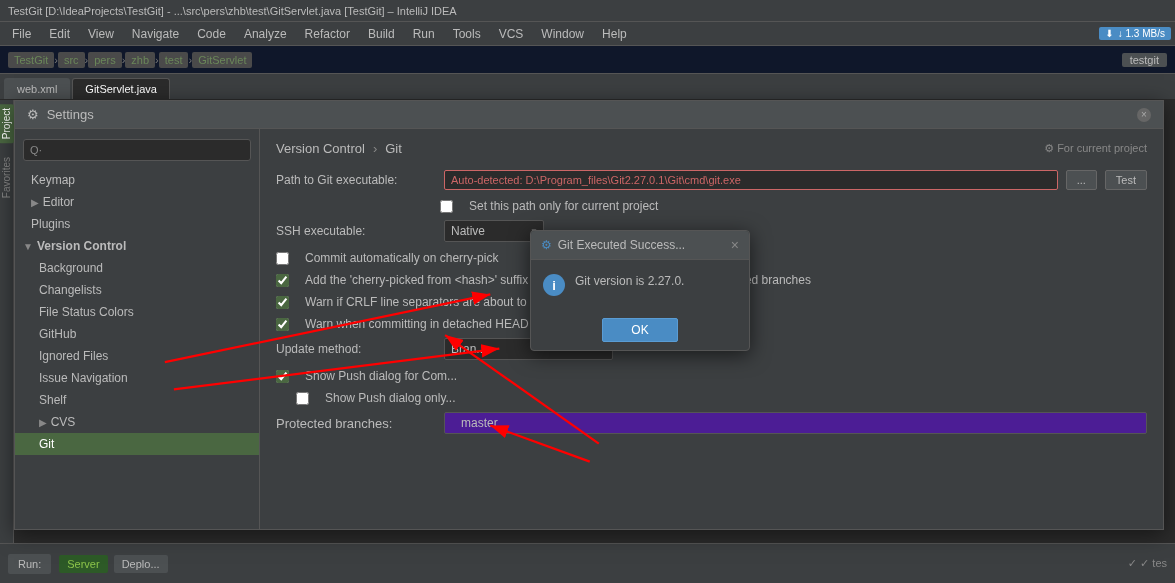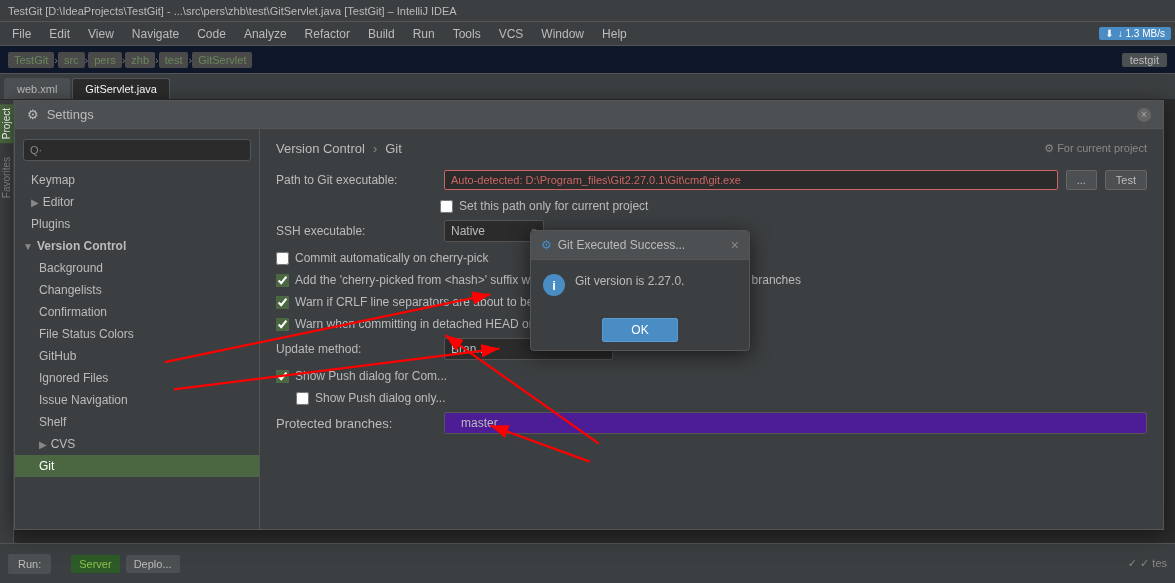--- a/index.html
+++ b/index.html
@@ -228,21 +228,21 @@
       border: 1px solid #666;
       color: #bbbbbb;
       cursor: pointer;
       font-size: 11px;
       border-radius: 2px;
     }
 
     .checkbox-row {
       display: flex;
       align-items: center;
-      gap: 6px;
+      gap: 16px;
       margin-bottom: 6px;
       padding: 1px 0;
     }
     .checkbox-row input[type="checkbox"] {
       accent-color: #4a6741;
     }
     .checkbox-label {
       font-size: 12px;
       color: #bbbbbb;
     }
@@ -397,21 +397,21 @@
     }
 
     
     .bottom-bar {
       background: #3c3f41;
       height: 40px;
       border-top: 1px solid #555;
       display: flex;
       align-items: center;
       padding: 0 8px;
-      gap: 20px;
+      gap: 8px;
     }
     .run-tab {
       background: #4c5052;
       padding: 4px 10px;
       font-size: 11px;
       color: #bbbbbb;
       cursor: pointer;
       border-radius: 2px;
     }
     .run-server-btn {
@@ -544,21 +544,20 @@
           <span class="nav-expand-arrow">▶</span>
           <span>Editor</span>
         </div>
         <div class="nav-item">Plugins</div>
         <div class="nav-item parent" style="display:flex; align-items:center;">
           <span class="nav-expand-arrow" style="font-size:10px;">▼</span>
           <span>Version Control</span>
         </div>
         <div class="nav-item child">Background</div>
         <div class="nav-item child">Changelists</div>
-        <div class="nav-item child">Confirmation</div>
         <div class="nav-item child">File Status Colors</div>
         <div class="nav-item child">GitHub</div>
         <div class="nav-item child">Ignored Files</div>
         <div class="nav-item child">Issue Navigation</div>
         <div class="nav-item child">Shelf</div>
         <div class="nav-item child" style="display:flex; align-items:center;">
           <span class="nav-expand-arrow" style="font-size:10px;">▶</span>
           <span>CVS</span>
         </div>
         <div class="nav-item child selected">Git</div>

